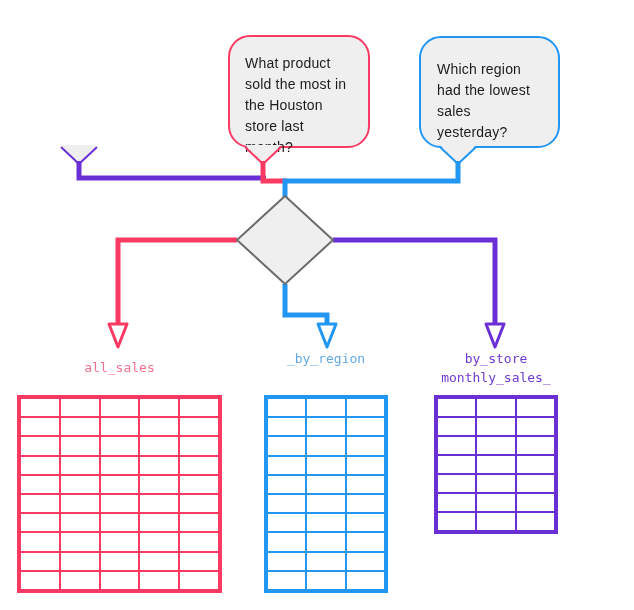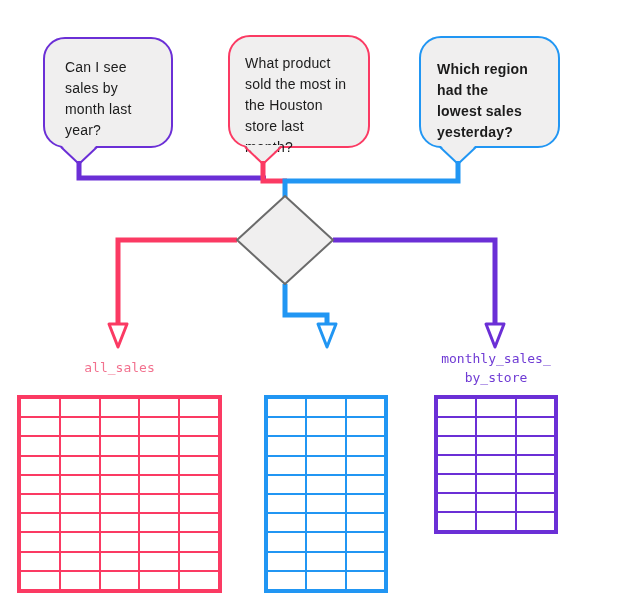--- a/index.html
+++ b/index.html
@@ -13,21 +13,21 @@
     border:2px solid #000; border-radius:22px;
   }
   .bubble-1 { left:43px; top:37px; width:130px; height:111px; padding:18px 0 0 20px; }
   .bubble-2 { left:228px; top:35px; width:142px; height:113px; padding:16px 0 0 15px; }
   .bubble-3 { left:419px; top:36px; width:141px; height:112px; padding:21px 0 0 16px; }
   .bubble-text {
     font-size:14px; line-height:21px; color:#1b1b1b; letter-spacing:0.2px;
   }
   .bubble-1 .bubble-text { width:92px; }
   .bubble-2 .bubble-text { width:108px; }
-  .bubble-3 .bubble-text { width:100px;font-weight:bold; }
+  .bubble-3 .bubble-text { width:100px; }
   
   .overlay { position:absolute; left:0; top:0; z-index:3; pointer-events:none; }
   
   .diamond-label {
     position:absolute; left:237px; top:220px; width:96px; z-index:4;
     text-align:center; font-size:16px; line-height:19px; color:#222222;
   }
   
   .tbl-label {
     position:absolute; z-index:2; text-align:center;
@@ -44,23 +44,20 @@
   .table-1 { left:17px;  top:395px; width:205px; height:198px; }
   .table-2 { left:264px; top:395px; width:124px; height:198px; }
   .table-3 { left:434px; top:395px; width:124px; height:139px; }
   .cell { border:1px solid #000; background:#ffffff; }
 </style>
 </head>
 <body>
 
 <div class="canvas">
 
-  <div class="bubble bubble-1" style="border-color: rgb(107, 47, 214); background-color: rgb(240, 239, 239);">
-    <div class="bubble-text">Can I see sales by month last year?</div>
-  </div>
   <div class="bubble bubble-2" style="border-color: rgb(251, 58, 99); background-color: rgb(240, 239, 239);">
     <div class="bubble-text">What product sold the most in the Houston store last month?</div>
   </div>
   <div class="bubble bubble-3" style="border-color: rgb(33, 150, 243); background-color: rgb(240, 239, 239);">
     <div class="bubble-text">Which region had the lowest sales yesterday?</div>
   </div>
 
   <svg class="overlay" width="634" height="610" viewBox="0 0 634 610">
 
     <path d="M61,145 L97,145 L79,164 Z" stroke="none" fill="#F0EFEF"></path>
@@ -85,24 +82,25 @@
     <path d="M109,324 L118,347 L127,324 Z" stroke-width="3" stroke-linejoin="round" stroke="#FB3A63" fill="#FFFFFF"></path>
     <path d="M318,324 L327,347 L336,324 Z" stroke-width="3" stroke-linejoin="round" stroke="#2196F3" fill="#FFFFFF"></path>
     <path d="M486,324 L495,347 L504,324 Z" stroke-width="3" stroke-linejoin="round" stroke="#6B2FD6" fill="#FFFFFF"></path>
   </svg>
 
 
   <div class="tbl-label label-1" style="color: rgb(242, 114, 143);">
     <div>all_sales</div>
   </div>
   <div class="tbl-label label-2" style="color: rgb(100, 169, 228);">
+    <div>_by_region</div>
   </div>
   <div class="tbl-label label-3" style="color: rgb(111, 59, 212);">
+    <div>by_store</div>
     <div>monthly_sales_</div>
-    <div>by_store</div>
   </div>
 
   <div class="tbl table-1" style="border-color: rgb(251, 58, 99); grid-template-columns: repeat(5, 1fr); grid-template-rows: repeat(10, 1fr);">
       <div class="cell" style="border-color: rgb(251, 58, 99);"></div>
       <div class="cell" style="border-color: rgb(251, 58, 99);"></div>
       <div class="cell" style="border-color: rgb(251, 58, 99);"></div>
       <div class="cell" style="border-color: rgb(251, 58, 99);"></div>
       <div class="cell" style="border-color: rgb(251, 58, 99);"></div>
       <div class="cell" style="border-color: rgb(251, 58, 99);"></div>
       <div class="cell" style="border-color: rgb(251, 58, 99);"></div>

